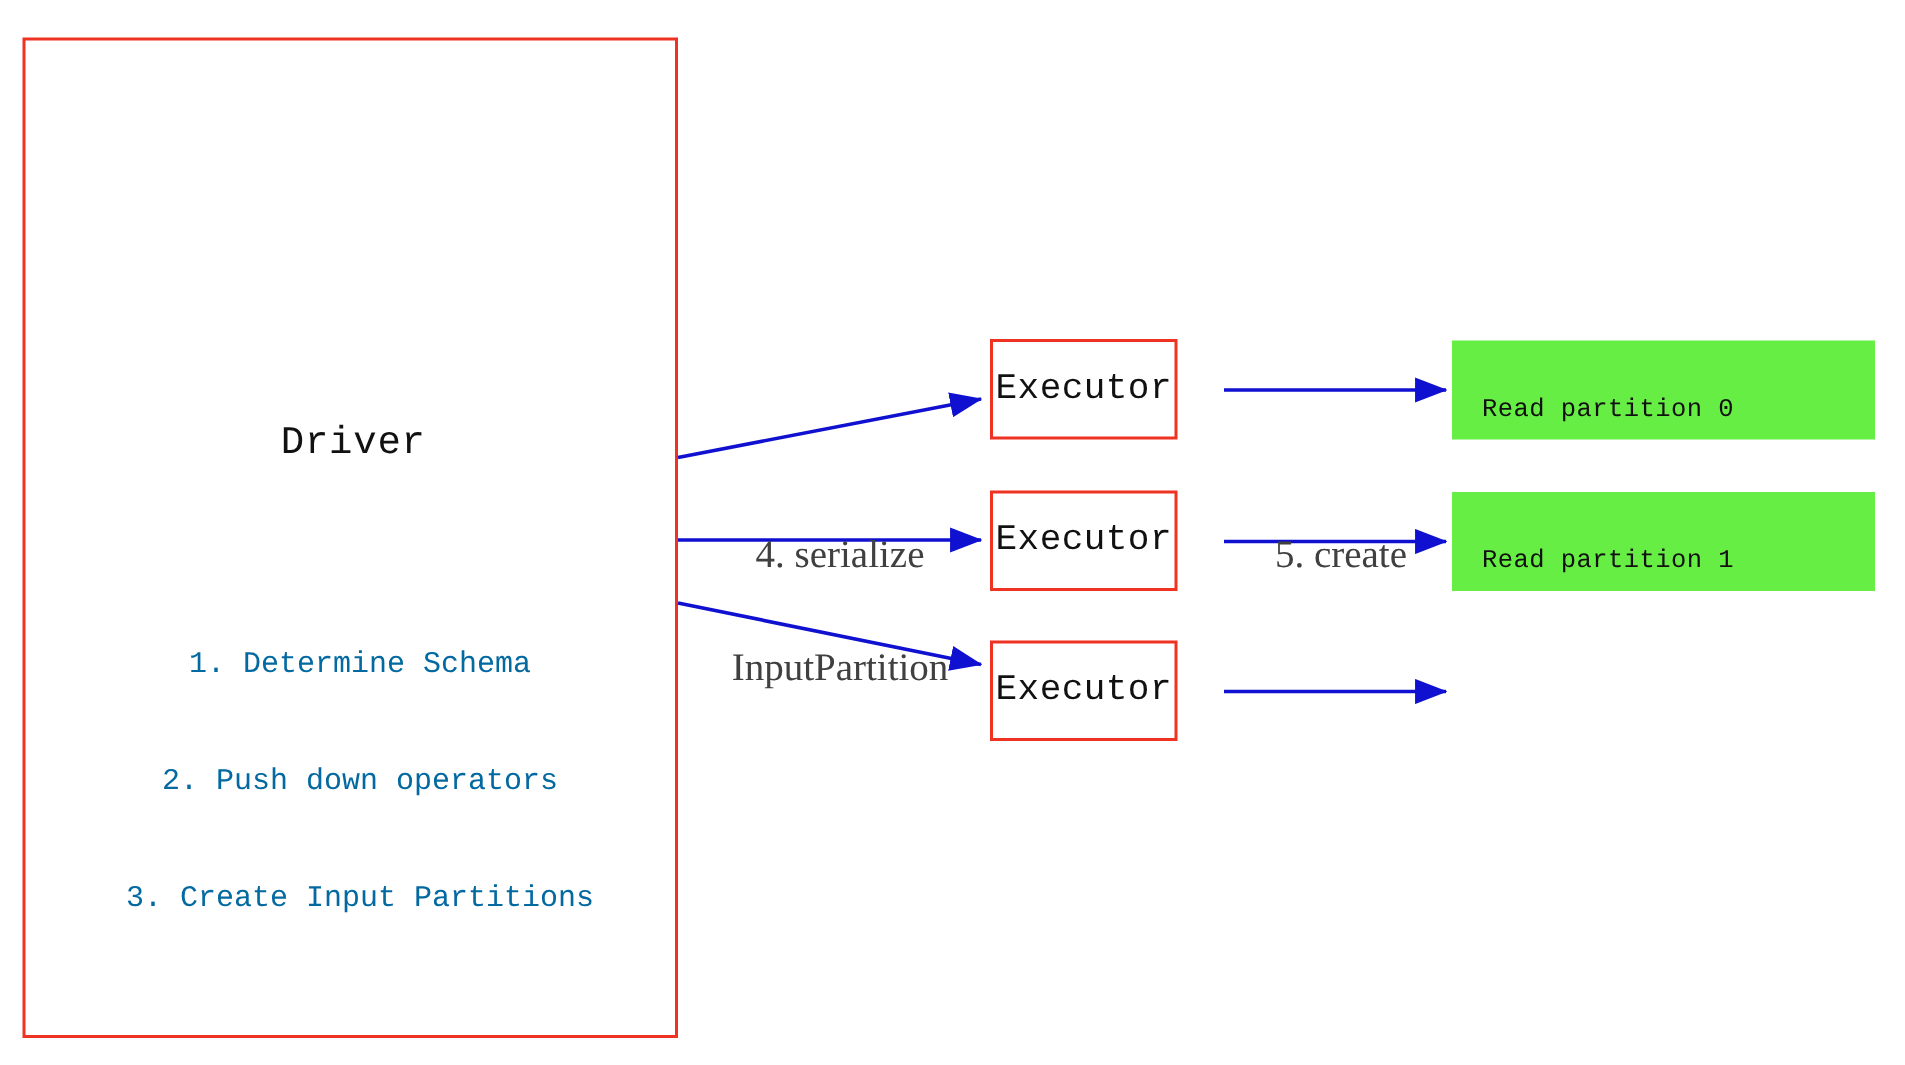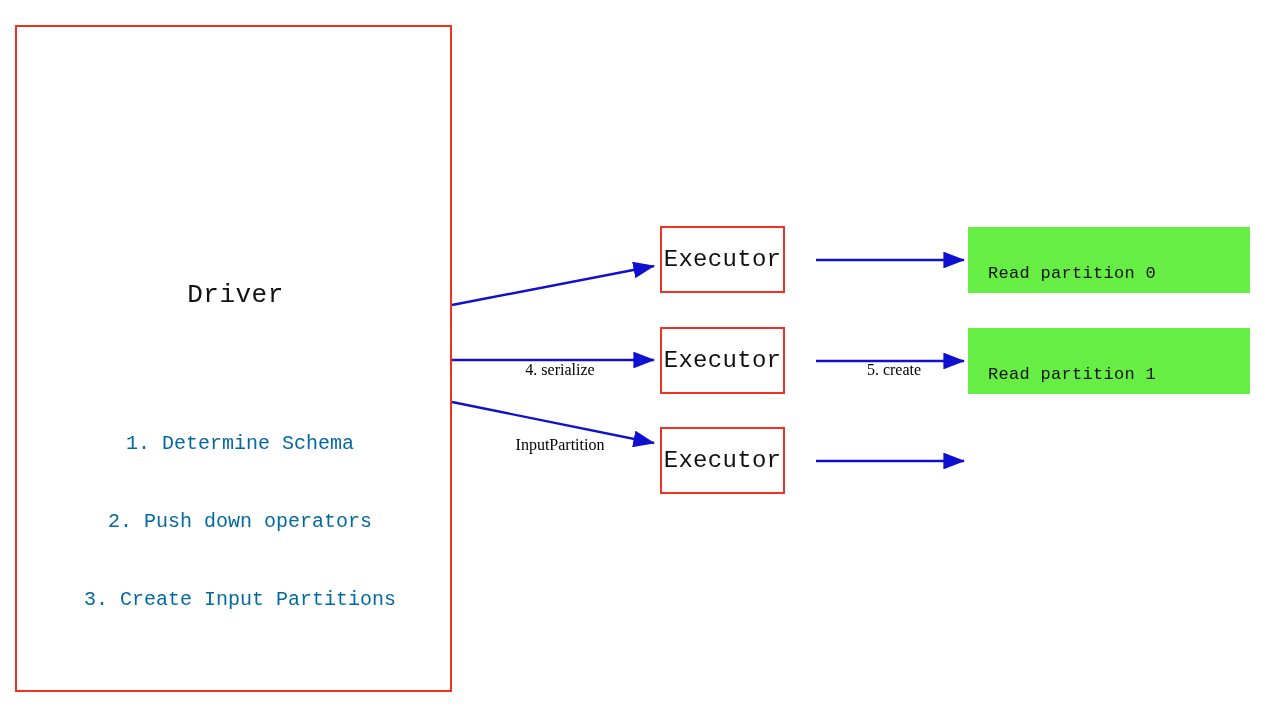--- a/index.html
+++ b/index.html
@@ -101,23 +101,23 @@
     color: #111111;
     white-space: pre;
     letter-spacing: 0.3px;
     margin-top: 26px;
   }
 
   
   .edge-label {
     position: absolute;
     font-family: "Liberation Serif", "DejaVu Serif", serif;
-    font-size: 16px;
+    font-size: 26px;
     line-height: 25px;
-    color: #000000;
+    color: #404040;
     text-align: center;
     white-space: pre;
   }
   .edge-label.serialize {
     left: 455px;
     top: 307px;
     width: 210px;
   }
   .edge-label.create-reader {
     left: 820px;

